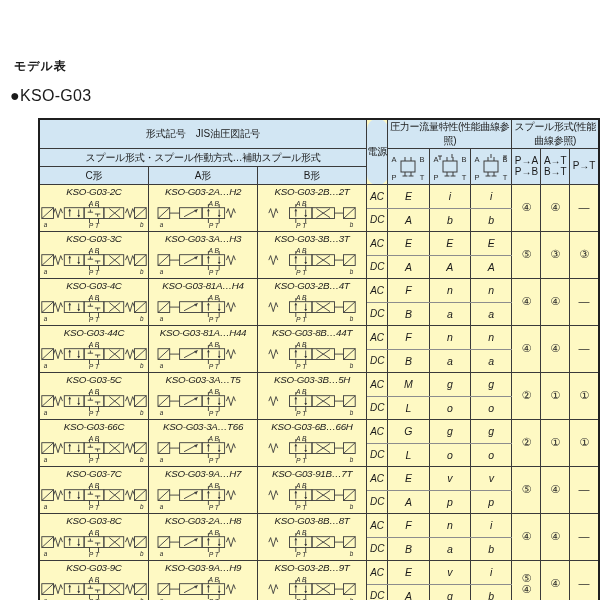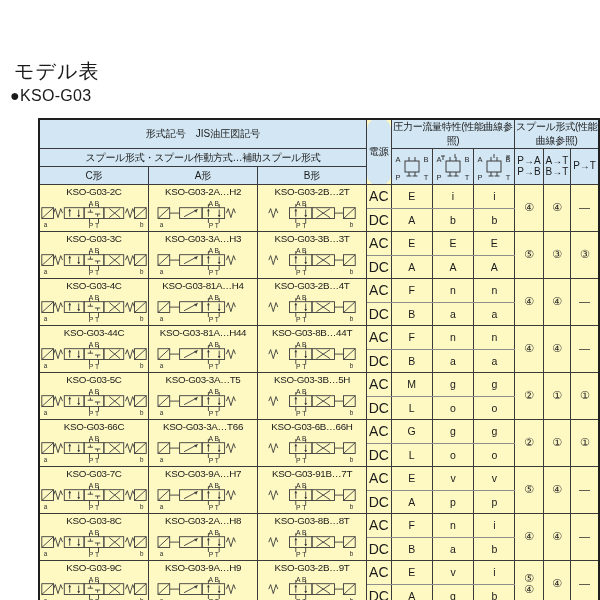--- a/index.html
+++ b/index.html
@@ -2,45 +2,45 @@
 <html><head>
 <meta charset="utf-8">
 <style>
   html,body{margin:0;padding:0;}
   body{
     width:600px;height:600px;position:relative;background:#ffffff;
     font-family:"Liberation Sans","DejaVu Sans",sans-serif;color:#1a1a1a;
     -webkit-font-smoothing:antialiased;
   }
   .page-title{
-    position:absolute;left:14px;top:58px;font-size:20px;font-weight:normal;
+    position:absolute;left:14px;top:58px;font-size:12px;font-weight:bold;
     letter-spacing:1px;
   }
   .subtitle{
     position:absolute;left:10px;top:87px;font-size:16px;letter-spacing:.3px;
   }
   table.model-table{
     position:absolute;left:38px;top:118px;border-collapse:collapse;
     table-layout:fixed;border:2px solid #1f1f1f;background:#fef9c3;
   }
   .model-table td,.model-table th{
     border:1px solid #3a3a3a;padding:0;margin:0;text-align:center;
     vertical-align:middle;overflow:hidden;font-weight:normal;
   }
   .model-table th.hdr{background:#d2e6f3;font-size:10px;}
   tr.hrow{height:18px;}
-  tr.sub{height:21px;}
+  tr.sub{height:21px;font-style:italic;}
   .hdr-small{font-size:9.5px;letter-spacing:-0.3px;}
   .type-col{font-size:10.5px;}
   .power-hdr{font-size:10.5px;border-radius:10px;}
   .drop-col{font-size:9.5px;line-height:10.5px;white-space:pre-line;background:#d2e6f3;}
   .sym-cell{background:#d2e6f3;}
   .model-code{font-size:9.8px;line-height:11px;margin-top:1px;letter-spacing:-0.3px;}
   .letter{font-size:10.5px;}
-  .power-lbl{font-size:14px;}
+  .power-lbl{font-size:10px;}
   .circ{font-size:11px;line-height:11.5px;white-space:pre-line;color:#2a2a2a;}
   .acline{border-bottom:1px solid #8d8d8d !important;}
   .valve-wrap{line-height:0;}
   svg{display:block;margin:0 auto;}
   svg line,svg rect,svg polyline,svg path{stroke:#3c3c3c;stroke-width:1;fill:none;}
   svg polygon{fill:#3c3c3c;stroke:none;}
   svg text{fill:#2a2a2a;stroke:none;font-family:"Liberation Sans",sans-serif;}
 </style>
 </head>
 <body>

